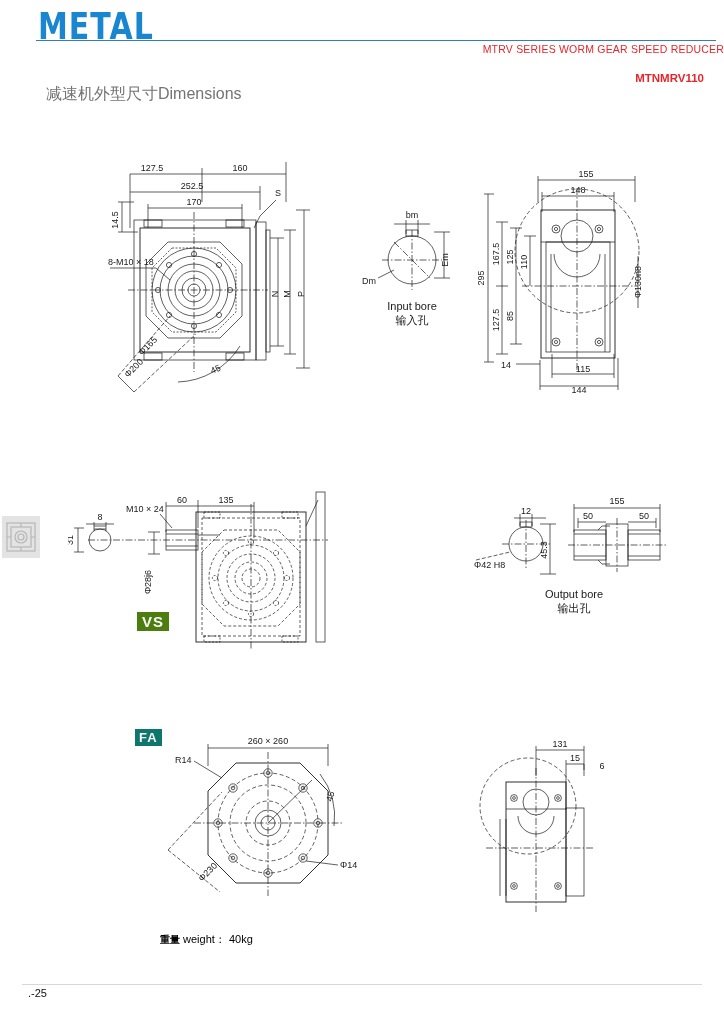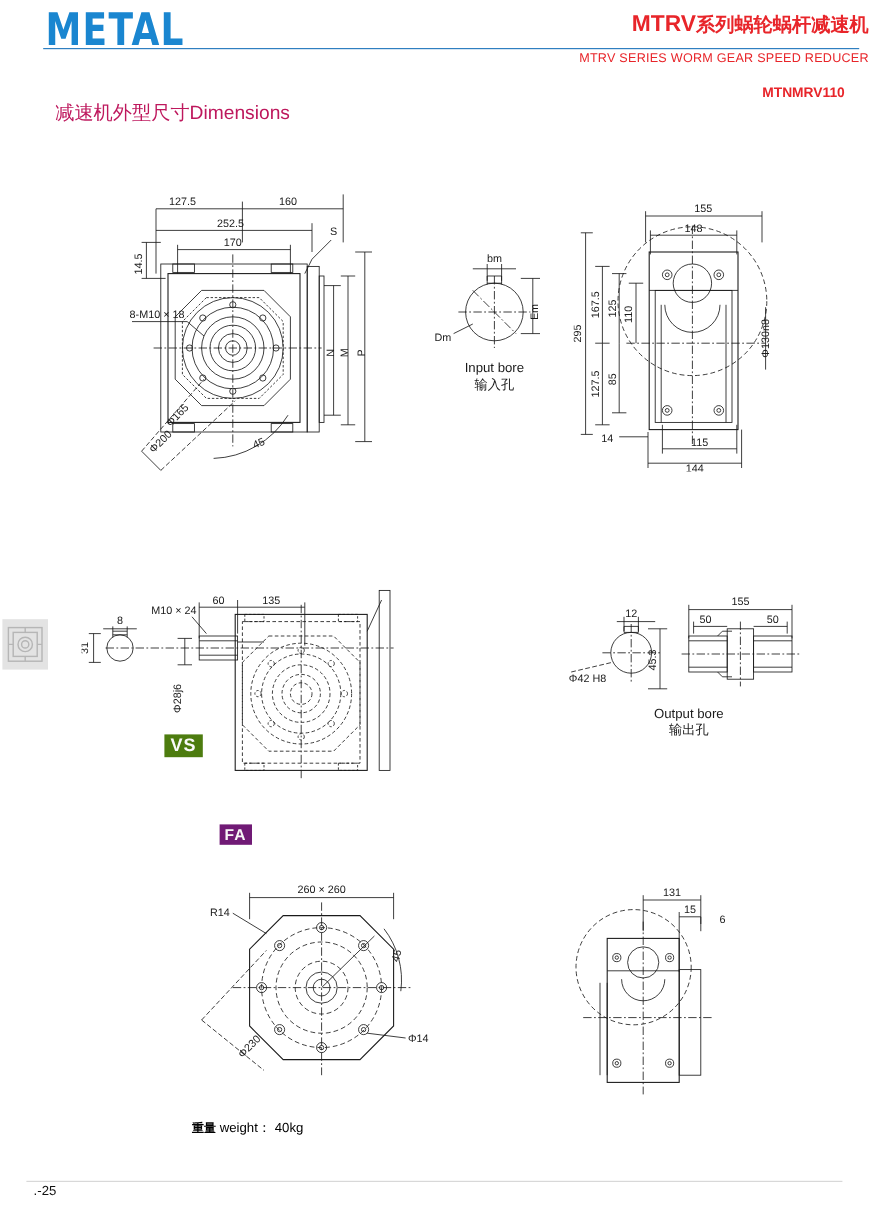--- a/index.html
+++ b/index.html
@@ -28,58 +28,55 @@
     border-top:1px solid #2f7fc0;
   }
   #header-en{
     position:absolute;right:14px;top:43px;
     font-size:10.5px;font-weight:normal;color:#e8252a;
     letter-spacing:.2px;white-space:nowrap;
   }
   
   #title{
     position:absolute;left:46px;top:84px;
-    font-size:16px;color:#be185d;white-space:nowrap;
+    font-size:16px;color:#737373;white-space:nowrap;
   }
   #model{
     position:absolute;right:20px;top:72px;
     font-size:11.5px;font-weight:bold;color:#e8252a;white-space:nowrap;
   }
   
   .wm{position:absolute;color:#c9c9c9;font-weight:bold;user-select:none;}
   #wm-left{
     left:2px;top:516px;width:38px;height:42px;
     background:#e3e3e3;
   }
   #wm-left svg{display:block;}
   #wm-vs{left:137px;top:612px;font-size:15px;background:#4d7c0f;
          color:#fafafa;padding:1px 5px;letter-spacing:1px;}
-  #wm-fa{left:135px;top:687px;font-size:13px;background:#701a75;
-         color:#f7f7f7;padding:1px 4px;letter-spacing:1px;margin-left:48px;}
+  #wm-fa{left:135px;top:729px;font-size:13px;background:#0f766e;
+         color:#f7f7f7;padding:1px 4px;letter-spacing:1px;}
   
   .dwg{position:absolute;}
   .dwg svg{display:block;}
   
   #weight{
     position:absolute;left:124px;top:932px;
     font-size:11px;white-space:nowrap;margin-left:36px;
   }
   #weight .han{font-family:"DejaVu Sans",sans-serif;font-size:10px;font-weight:bold;}
   #footer-rule{position:absolute;left:22px;top:984px;width:680px;height:0;
                border-top:1px solid #d8d8d8;}
   #pageno{position:absolute;left:28px;top:987px;font-size:11px;color:#111;}
 </style>
 </head>
 <body>
 
 <div id="header">
   <div id="logo">METAL</div>
-  <div id="header-cn">
-    <span class="latin">MTRV</span><span class="han">系列蜗轮蜗杆减速机</span>
-  </div>
   <div id="header-rule"></div>
   <div id="header-en">MTRV SERIES WORM GEAR SPEED REDUCER</div>
 </div>
 
 <div id="title" class="han">减速机外型尺寸Dimensions</div>
 <div id="model">MTNMRV110</div>
 
 <div class="wm" id="wm-left">
   <svg width="38" height="42" viewBox="0 0 38 42">
     <g stroke="#b6b6b6" fill="none" stroke-width="1.2">

